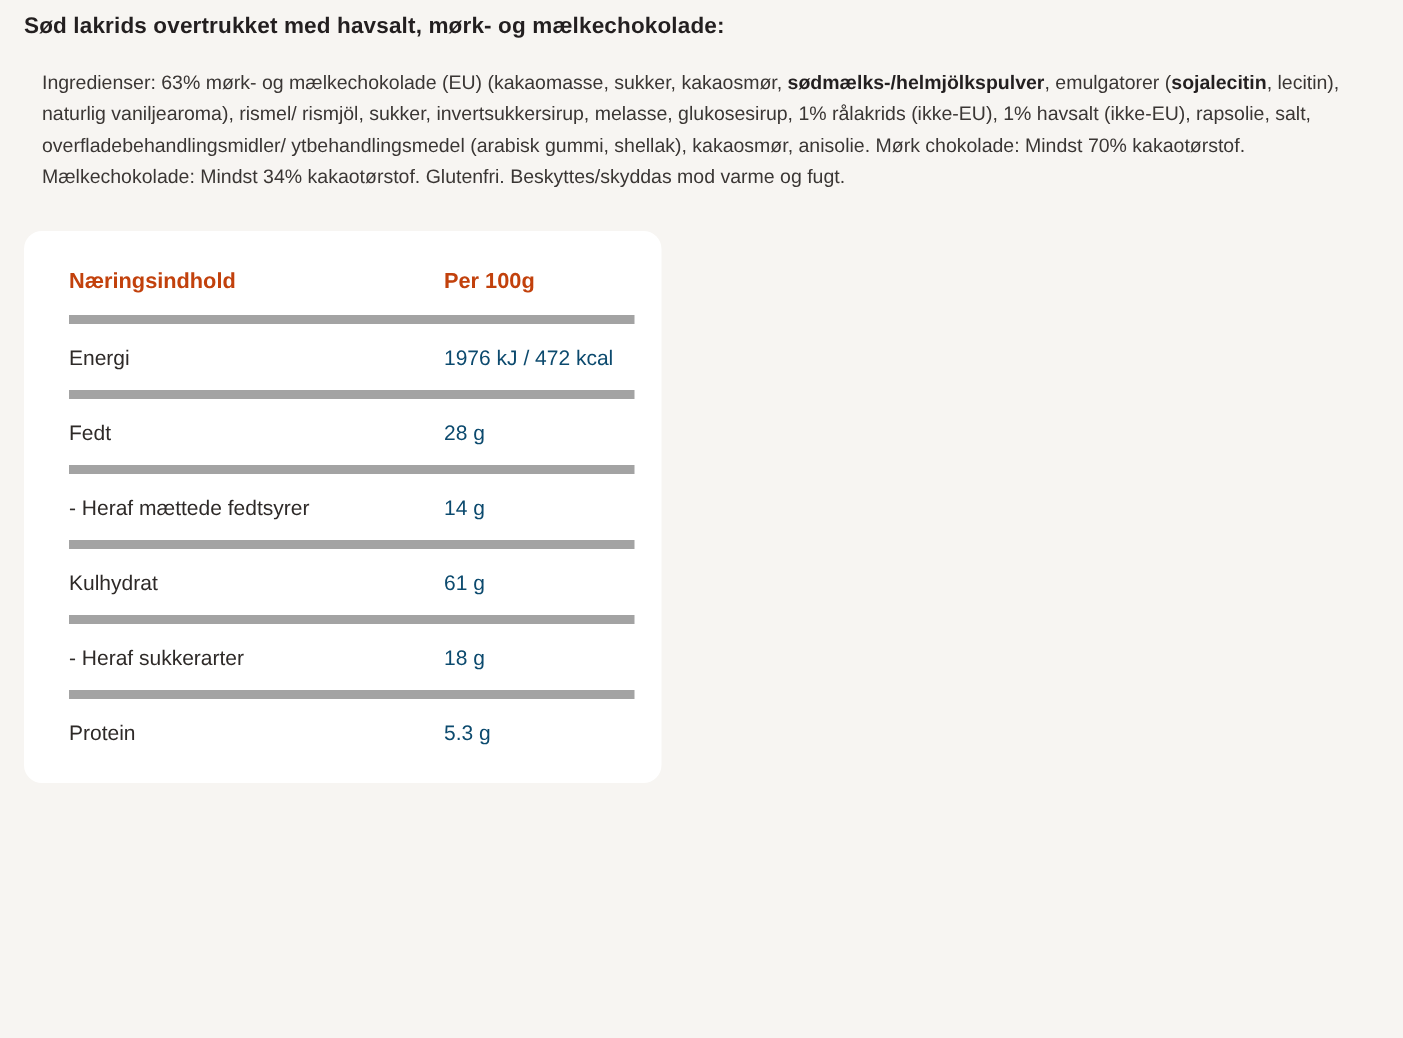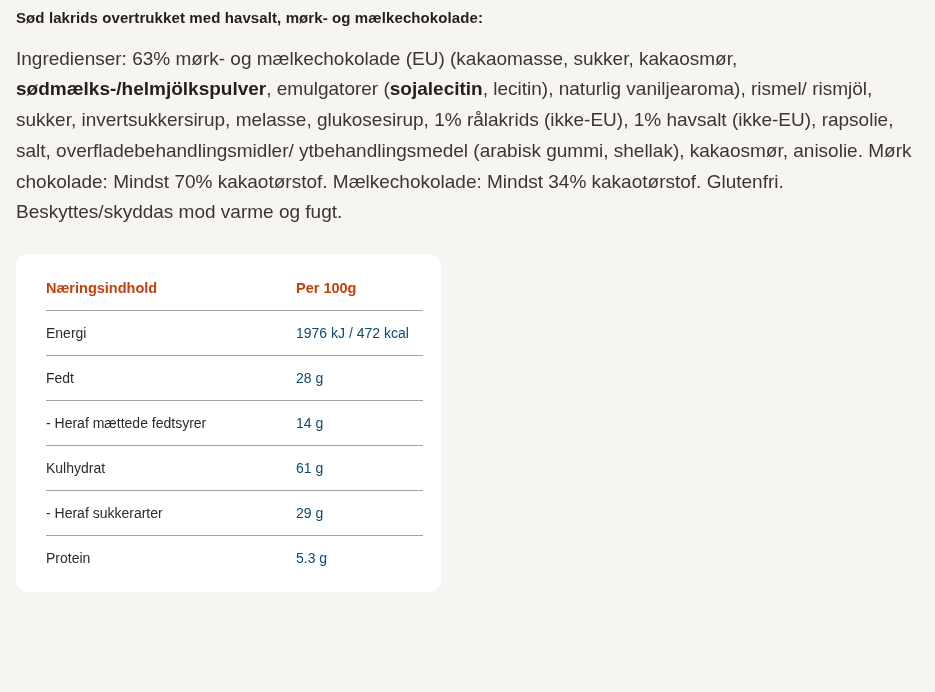--- a/index.html
+++ b/index.html
@@ -24,24 +24,24 @@
   .product-title {
     font-size: 15px;
     font-weight: bold;
     color: #231f20;
     letter-spacing: 0.1px;
     padding-top: 8px;
     margin: 0 0 16px 0;
     line-height: 1.3;
   }
   .ingredients {
-    font-size: 19px;
+    font-size: 13px;
     line-height: 1.62;
     color: #3a3634;
-    margin: 0 0 26px 0;
+    margin: 0 0 26px 12px;
     max-width: 918px;
   }
   .ingredients b {
     font-weight: bold;
     color: #231f20;
   }
   .nutrition-card {
     background: #ffffff;
     border-radius: 12px;
     width: 425px;
@@ -68,21 +68,21 @@
     font-size: 14px;
     color: #0c4a6e;
     padding: 14px 0 14px 0;
     vertical-align: top;
   }
   table.nutrition-table td.col-label {
     width: 250px;
     color: #2e2a28;
   }
   table.nutrition-table tr.data-row td {
-    border-top: 1px solid #a3a3a3;
+    border-top: 6px solid #a3a3a3;
   }
   .nutrition-card-inner {
     padding-left: 12px;
   }
 </style>
 </head>
 <body>
 
 <div class="page">
 
@@ -111,21 +111,21 @@
             <tr class="data-row">
               <td class="col-label">- Heraf mættede fedtsyrer</td>
               <td class="col-value">14 g</td>
             </tr>
             <tr class="data-row">
               <td class="col-label">Kulhydrat</td>
               <td class="col-value">61 g</td>
             </tr>
             <tr class="data-row">
               <td class="col-label">- Heraf sukkerarter</td>
-              <td class="col-value">29 g</td>
+              <td class="col-value">18 g</td>
             </tr>
             <tr class="data-row">
               <td class="col-label">Protein</td>
               <td class="col-value">5.3 g</td>
             </tr>
           </tbody>
       </table>
     </div>
   </div>
 

